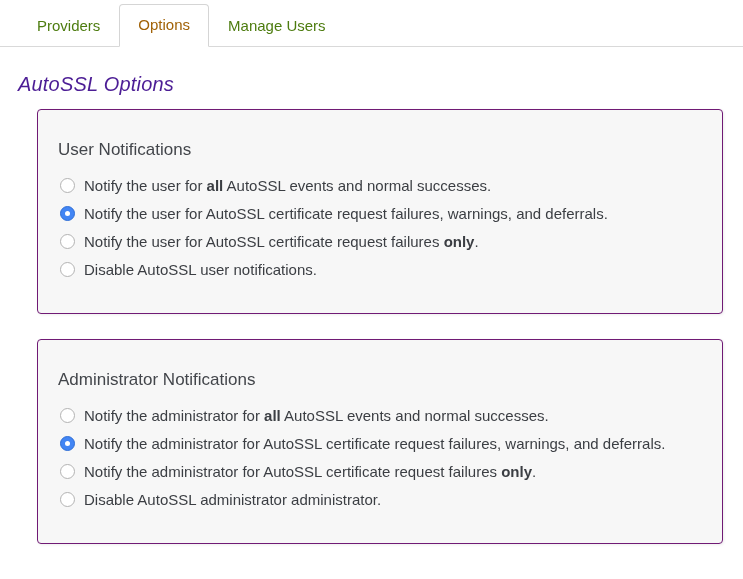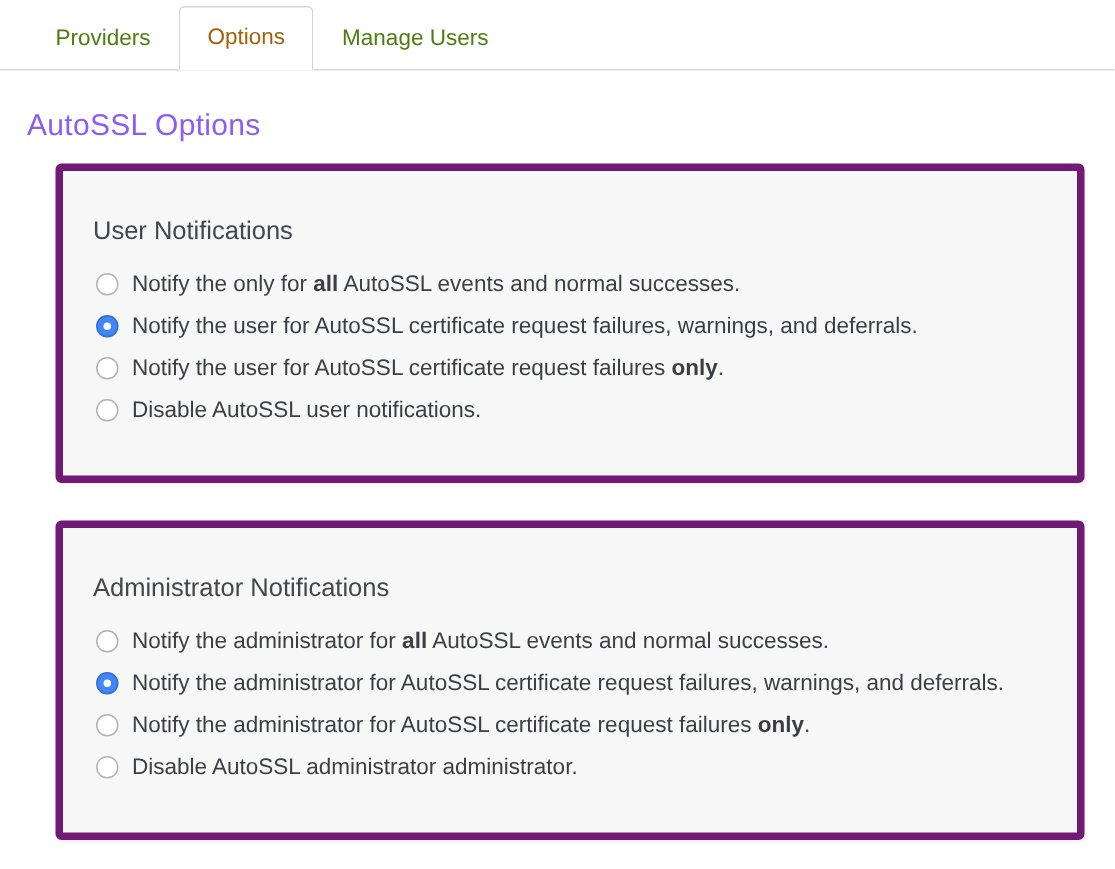--- a/index.html
+++ b/index.html
@@ -41,30 +41,31 @@
     border-radius: 4px 4px 0 0;
     margin-bottom: -1px;
     padding-bottom: 13px;
     cursor: default;
   }
 
   
   h1.page-title {
     font-size: 20px;
     font-weight: 400;
-    color: #8b5cf6;
+    color: #4c1d95;
     margin: 26px 0 13px 18px;
     letter-spacing: 0.2px;
+    font-style: italic;
   }
 
   
   .panel {
     margin: 0 20px 25px 37px;
     background: #f7f7f7;
-    border: 5px solid #701a75;
+    border: 1px solid #701a75;
     border-radius: 4px;
     padding: 30px 20px 33px 20px;
     box-shadow: 1px 1px 3px rgba(0,0,0,0.07);
   }
   .panel h2 {
     font-size: 17px;
     font-weight: 400;
     color: #43464b;
     margin: 0 0 15px 0;
   }
@@ -114,21 +115,21 @@
   <a class="tab" data-active="false"><span>Manage Users</span></a>
 </nav>
 
 <h1 class="page-title">AutoSSL Options</h1>
 
 <section class="panel">
   <h2>User Notifications</h2>
 
   <div class="option">
     <span class="radio" data-checked="false"></span>
-    <span class="lbl"><span>Notify the only for </span><b>all</b><span> AutoSSL events and normal successes.</span></span>
+    <span class="lbl"><span>Notify the user for </span><b>all</b><span> AutoSSL events and normal successes.</span></span>
   </div>
 
   <div class="option">
     <span class="radio" data-checked="true"></span>
     <span class="lbl"><span>Notify the user for AutoSSL certificate request failures, warnings, and deferrals.</span><b></b><span></span></span>
   </div>
 
   <div class="option">
     <span class="radio" data-checked="false"></span>
     <span class="lbl"><span>Notify the user for AutoSSL certificate request failures </span><b>only</b><span>.</span></span>

